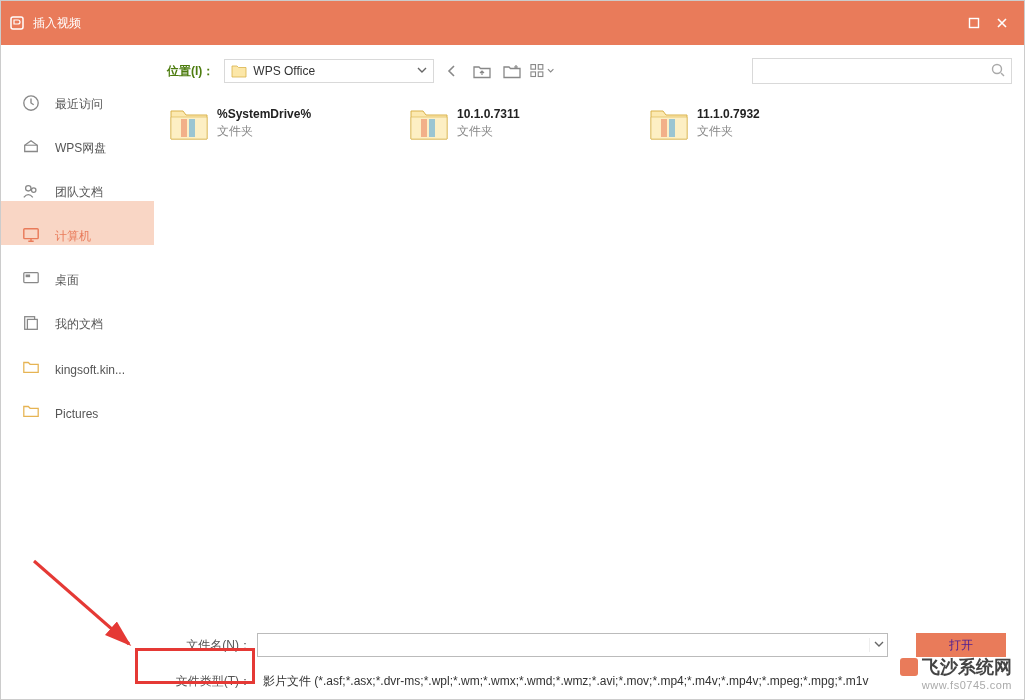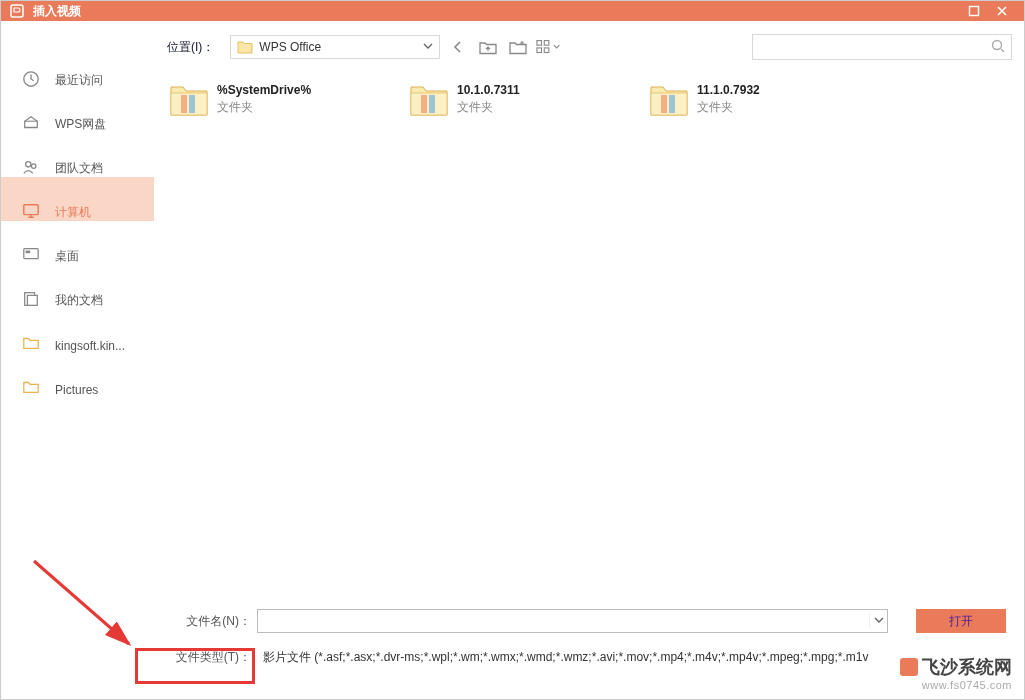--- a/index.html
+++ b/index.html
@@ -1,30 +1,30 @@
 <!DOCTYPE html>
 <html><head>
 <meta charset="utf-8">
 <style>
 * { box-sizing: border-box; margin: 0; padding: 0; }
 body { font-family: "Microsoft YaHei", Arial, sans-serif; font-size: 12px; color: #333; background: #fff; width: 1025px; height: 700px; position: relative; border: 1px solid #ccc; overflow: hidden; }
-.titlebar { background: #e97b5a; height: 20px; display: flex; align-items: center; padding: 0 8px; color: #fff; font-weight: bold; }
+.titlebar { background: #e97b5a; height: 44px; display: flex; align-items: center; padding: 0 8px; color: #fff; }
 .titlebar .app-icon { width: 16px; height: 16px; margin-right: 8px; display: flex; align-items: center; justify-content: center; }
 .titlebar .title-text { flex: 1; font-size: 12px; }
 .titlebar .win-btns { display: flex; gap: 0; }
 .titlebar .win-btn { width: 28px; height: 28px; display: flex; align-items: center; justify-content: center; cursor: pointer; }
 .body-area { display: flex; height: calc(100% - 28px); }
 .sidebar { width: 154px; background: #fff; padding-top: 24px; border-right: 1px solid #fff; }
 .sidebar-item { display: flex; align-items: flex-end; height: 44px; padding-left: 20px; cursor: pointer; color: #555; }
 .sidebar-item.selected { background: #f9d6c5; color: #e97b5a; }
 .sidebar-item .icon { width: 20px; height: 20px; margin-right: 14px; display: flex; align-items: center; justify-content: center; }
 .sidebar-item .label { font-size: 12px; white-space: nowrap; overflow: hidden; text-overflow: ellipsis; max-width: 90px; }
 .main { flex: 1; display: flex; flex-direction: column; position: relative; }
 .toolbar { display: flex; align-items: center; height: 52px; padding: 0 12px; gap: 6px; }
-.toolbar .loc-label { color: #0f172a; margin-right: 10px; }
+.toolbar .loc-label { color: #4d7c0f; margin-right: 4px; font-weight: bold; }
 .loc-select { display: flex; align-items: center; border: 1px solid #d9d9d9; height: 24px; width: 210px; padding: 0 6px; background: #fff; cursor: pointer; }
 .loc-select .folder-mini { width: 16px; height: 14px; margin-right: 6px; }
 .loc-select .loc-text { flex: 1; }
 .loc-select .chev { color: #666; }
 .tb-btn { width: 24px; height: 24px; display: flex; align-items: center; justify-content: center; cursor: pointer; color: #666; }
 .search-box { margin-left: auto; width: 260px; height: 26px; border: 1px solid #d9d9d9; display: flex; align-items: center; padding: 0 6px; }
 .search-box input { border: none; outline: none; flex: 1; font-size: 12px; }
 .search-box .s-icon { color: #999; }
 .file-area { flex: 1; padding: 4px 8px; overflow: auto; display: flex; align-items: flex-start; gap: 0; }
 .file-item { width: 240px; display: flex; align-items: flex-start; padding: 4px; cursor: pointer; }

